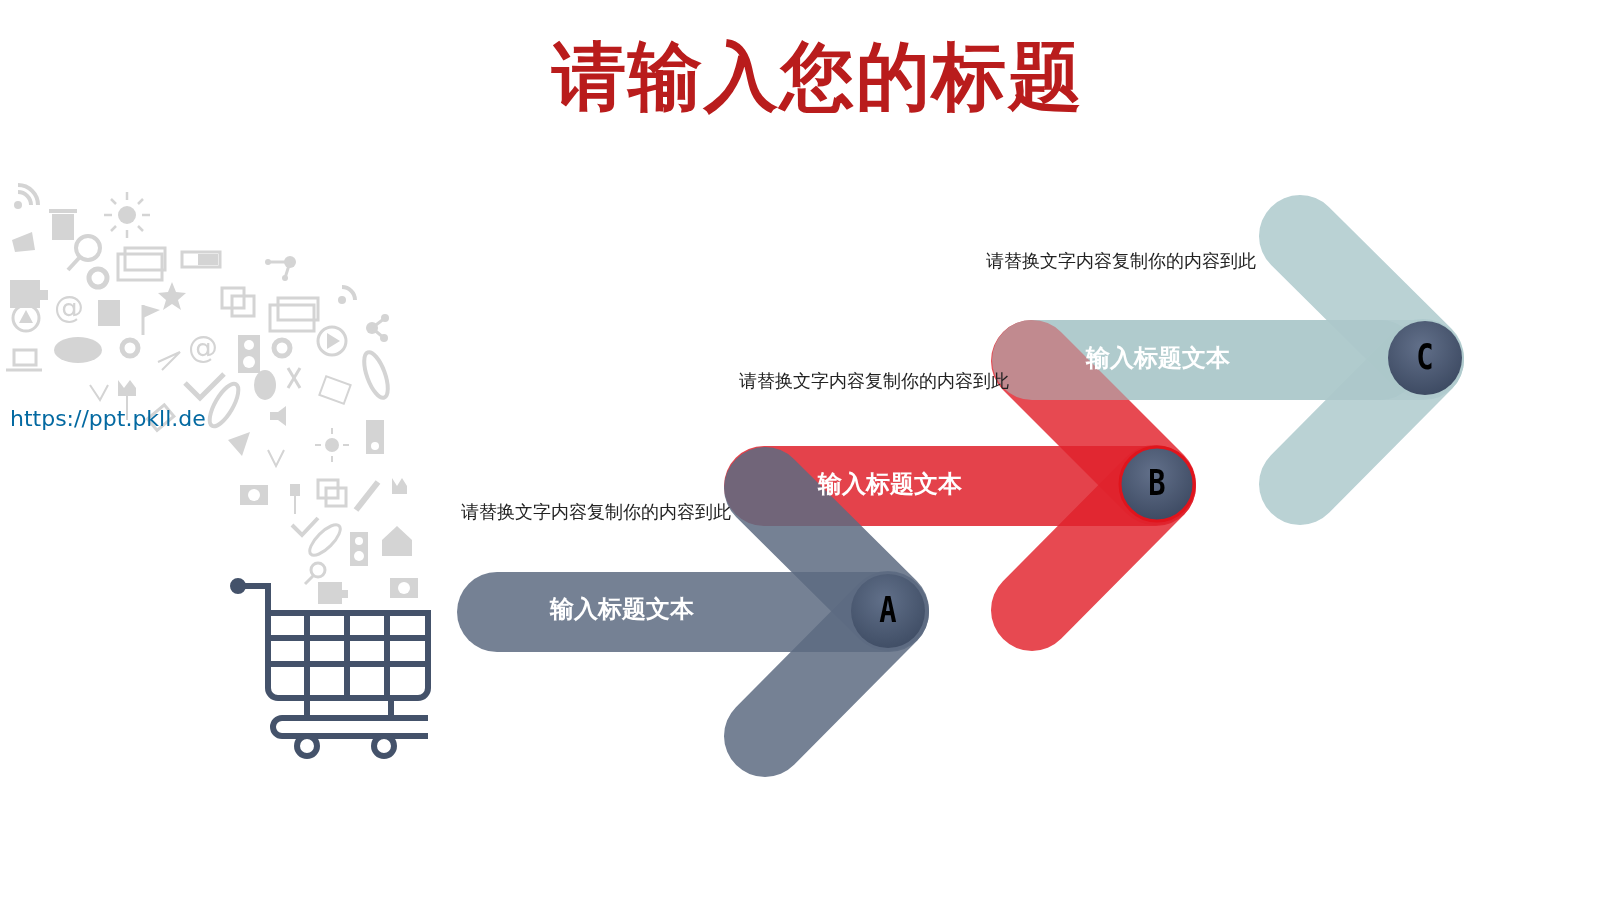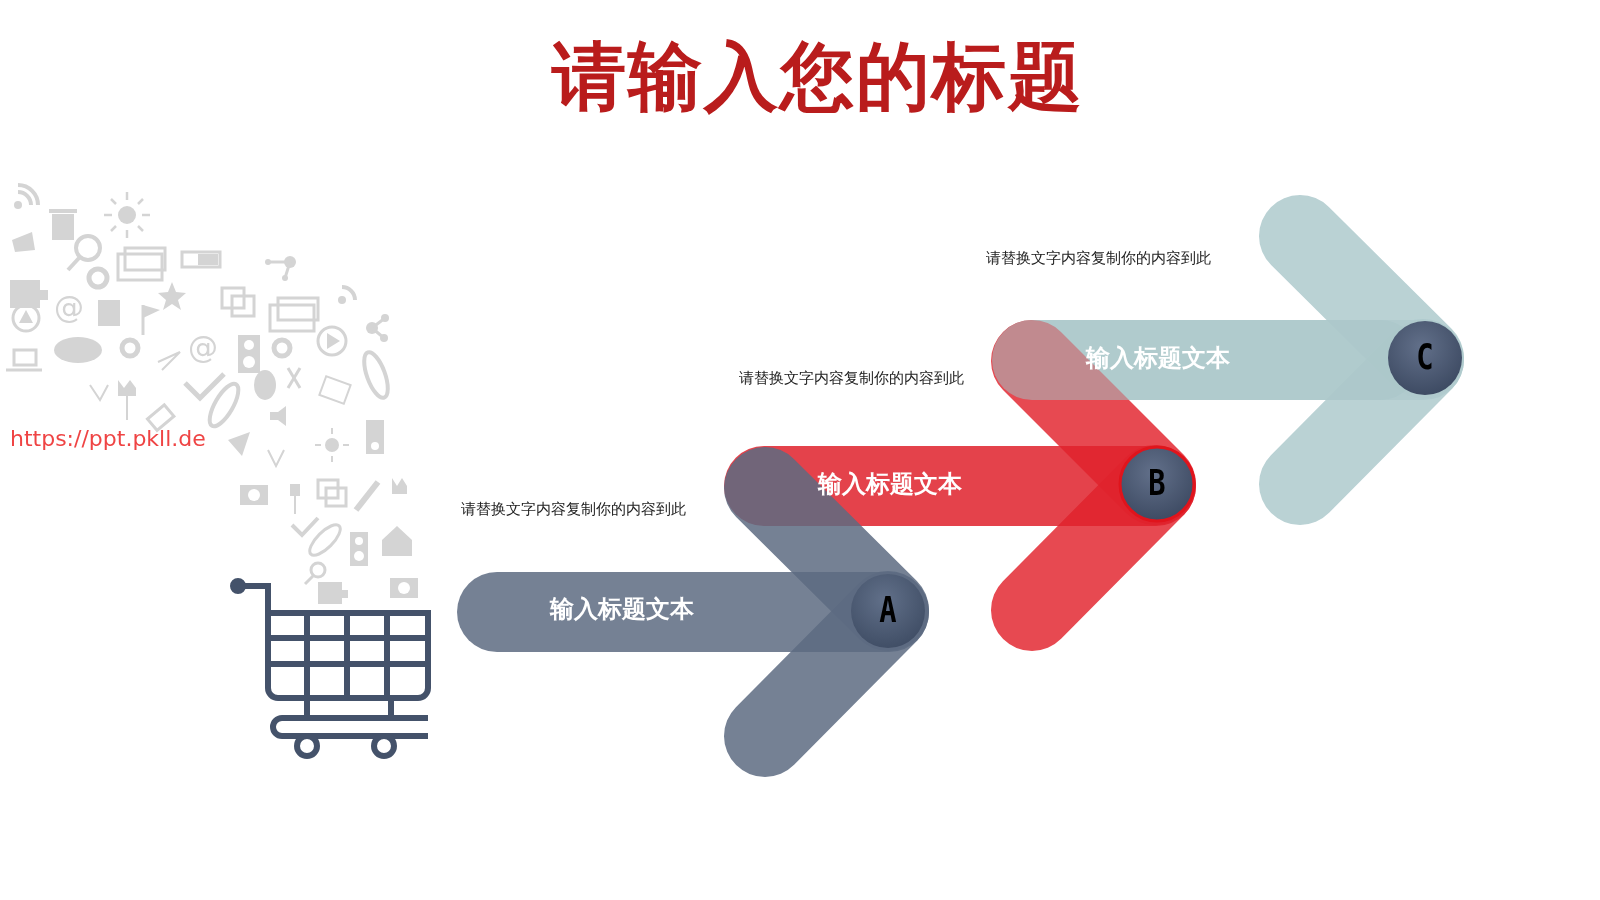--- a/index.html
+++ b/index.html
@@ -1,22 +1,22 @@
 <!DOCTYPE html>
 <html><head>
 <meta charset="utf-8">
 <style>
   html, body { margin:0; padding:0; }
   body { width:1600px; height:900px; background:#ffffff; position:relative; overflow:hidden; font-family:"DejaVu Sans", sans-serif; }
   .title { position:absolute; left:12px; top:28px; width:1552px; text-align:center; font-size:74px; font-weight:bold; color:#b91c1c; letter-spacing:2px; font-family:"DejaVu Sans", sans-serif;margin-left:30px; }
   svg.stage { position:absolute; left:0; top:0; }
-  .caption { position:absolute; font-size:15px; color:#222; white-space:nowrap; font-family:"DejaVu Sans", sans-serif; }
+  .caption { position:absolute; font-size:18px; color:#222; white-space:nowrap; font-family:"DejaVu Sans", sans-serif; }
   .bar-label { position:absolute; font-size:24px; font-weight:bold; color:#ffffff; white-space:nowrap; font-family:"DejaVu Sans", sans-serif; }
   .badge-letter { position:absolute; font-size:36px; font-weight:bold; color:#000; font-family:"DejaVu Sans Mono", monospace; width:40px; text-align:center; transform:scaleX(0.8); }
-  .watermark { position:absolute; left:10px; top:426px; font-size:22px; color:#ef4444; font-family:"DejaVu Sans", sans-serif; }
+  .watermark { position:absolute; left:10px; top:406px; font-size:22px; color:#0369a1; font-family:"DejaVu Sans", sans-serif; }
   .icons { position:absolute; left:0; top:175px; width:420px; height:440px; }
 </style>
 </head>
 <body>
 
 <div class="title">请输入您的标题</div>
 
 <svg class="icons" viewBox="0 175 420 440" width="420" height="440">
   <g fill="#d4d4d4" stroke="#d4d4d4">
 

